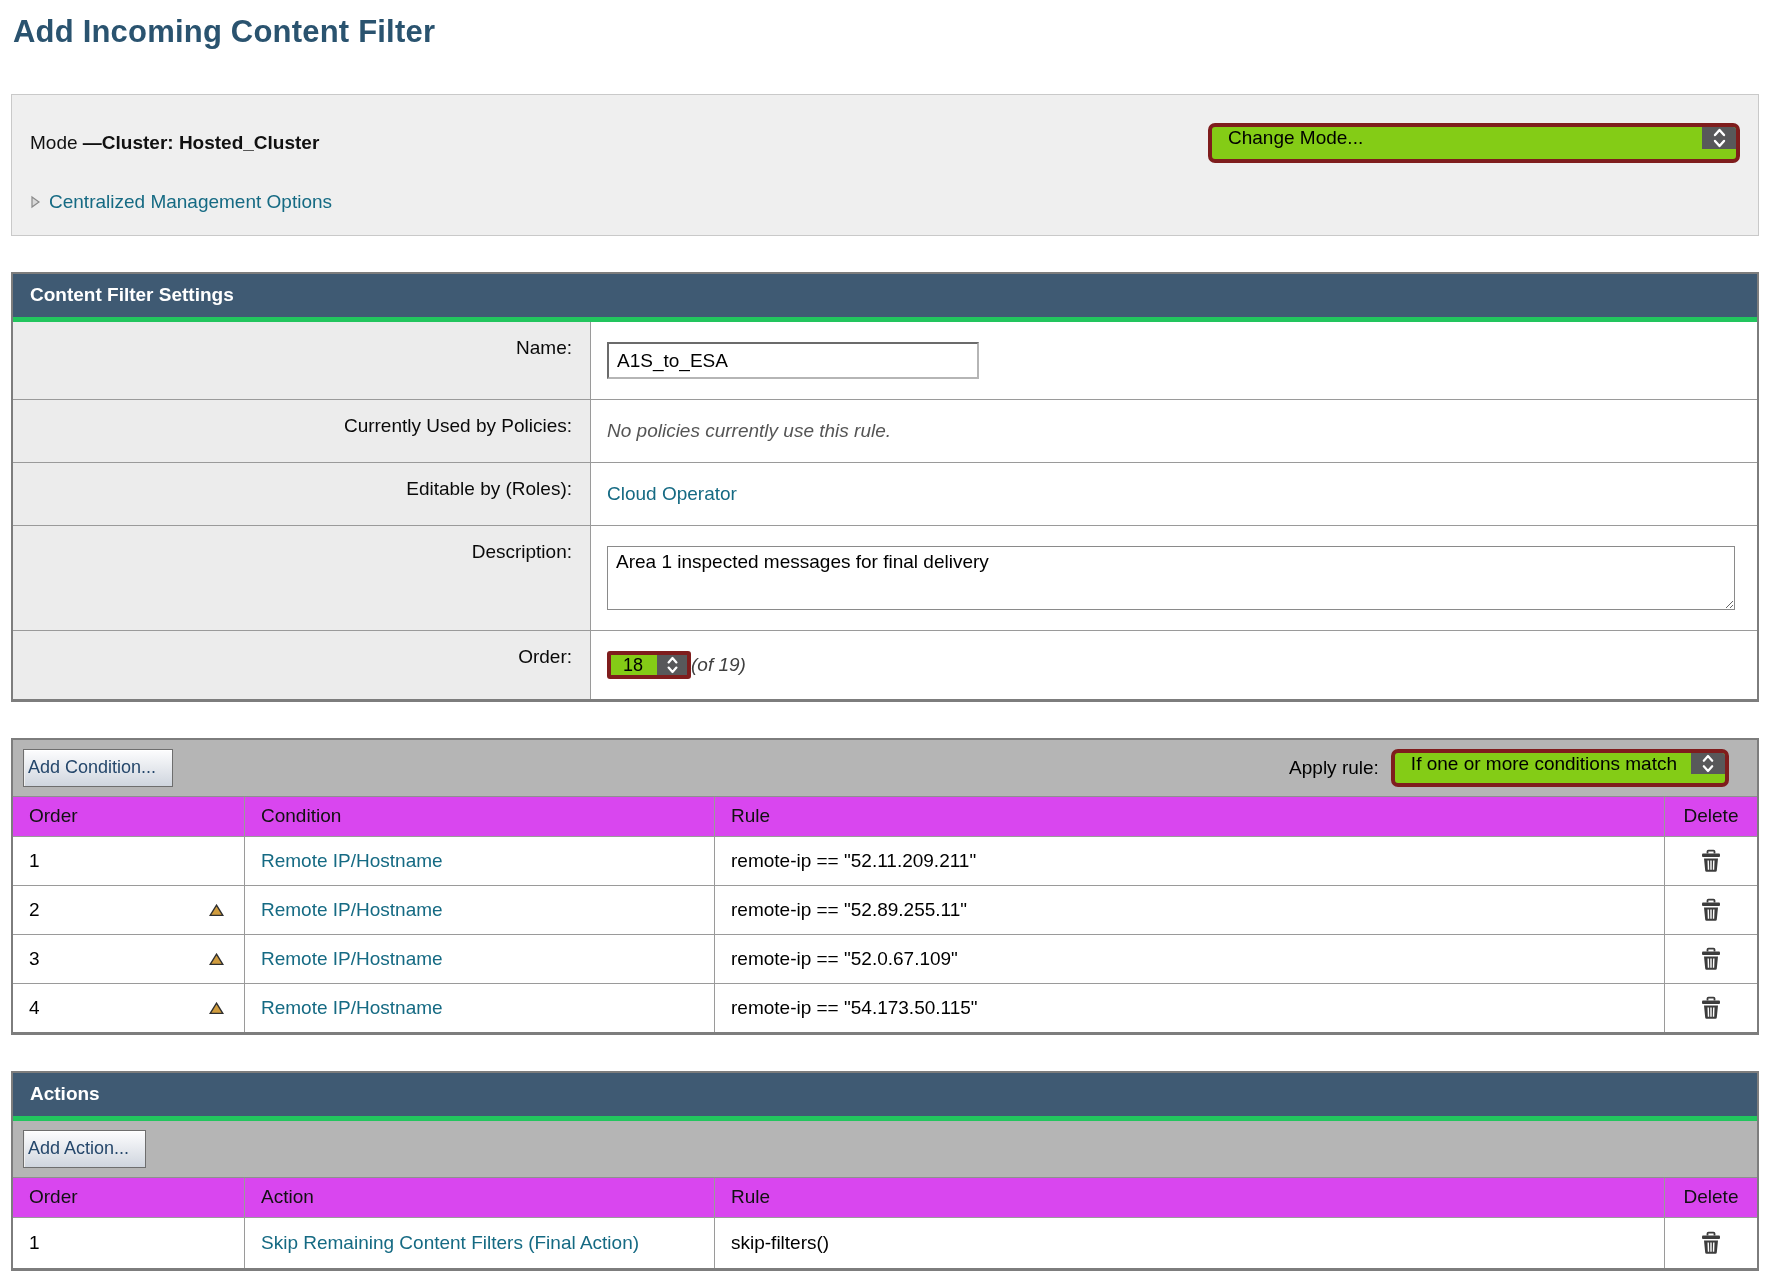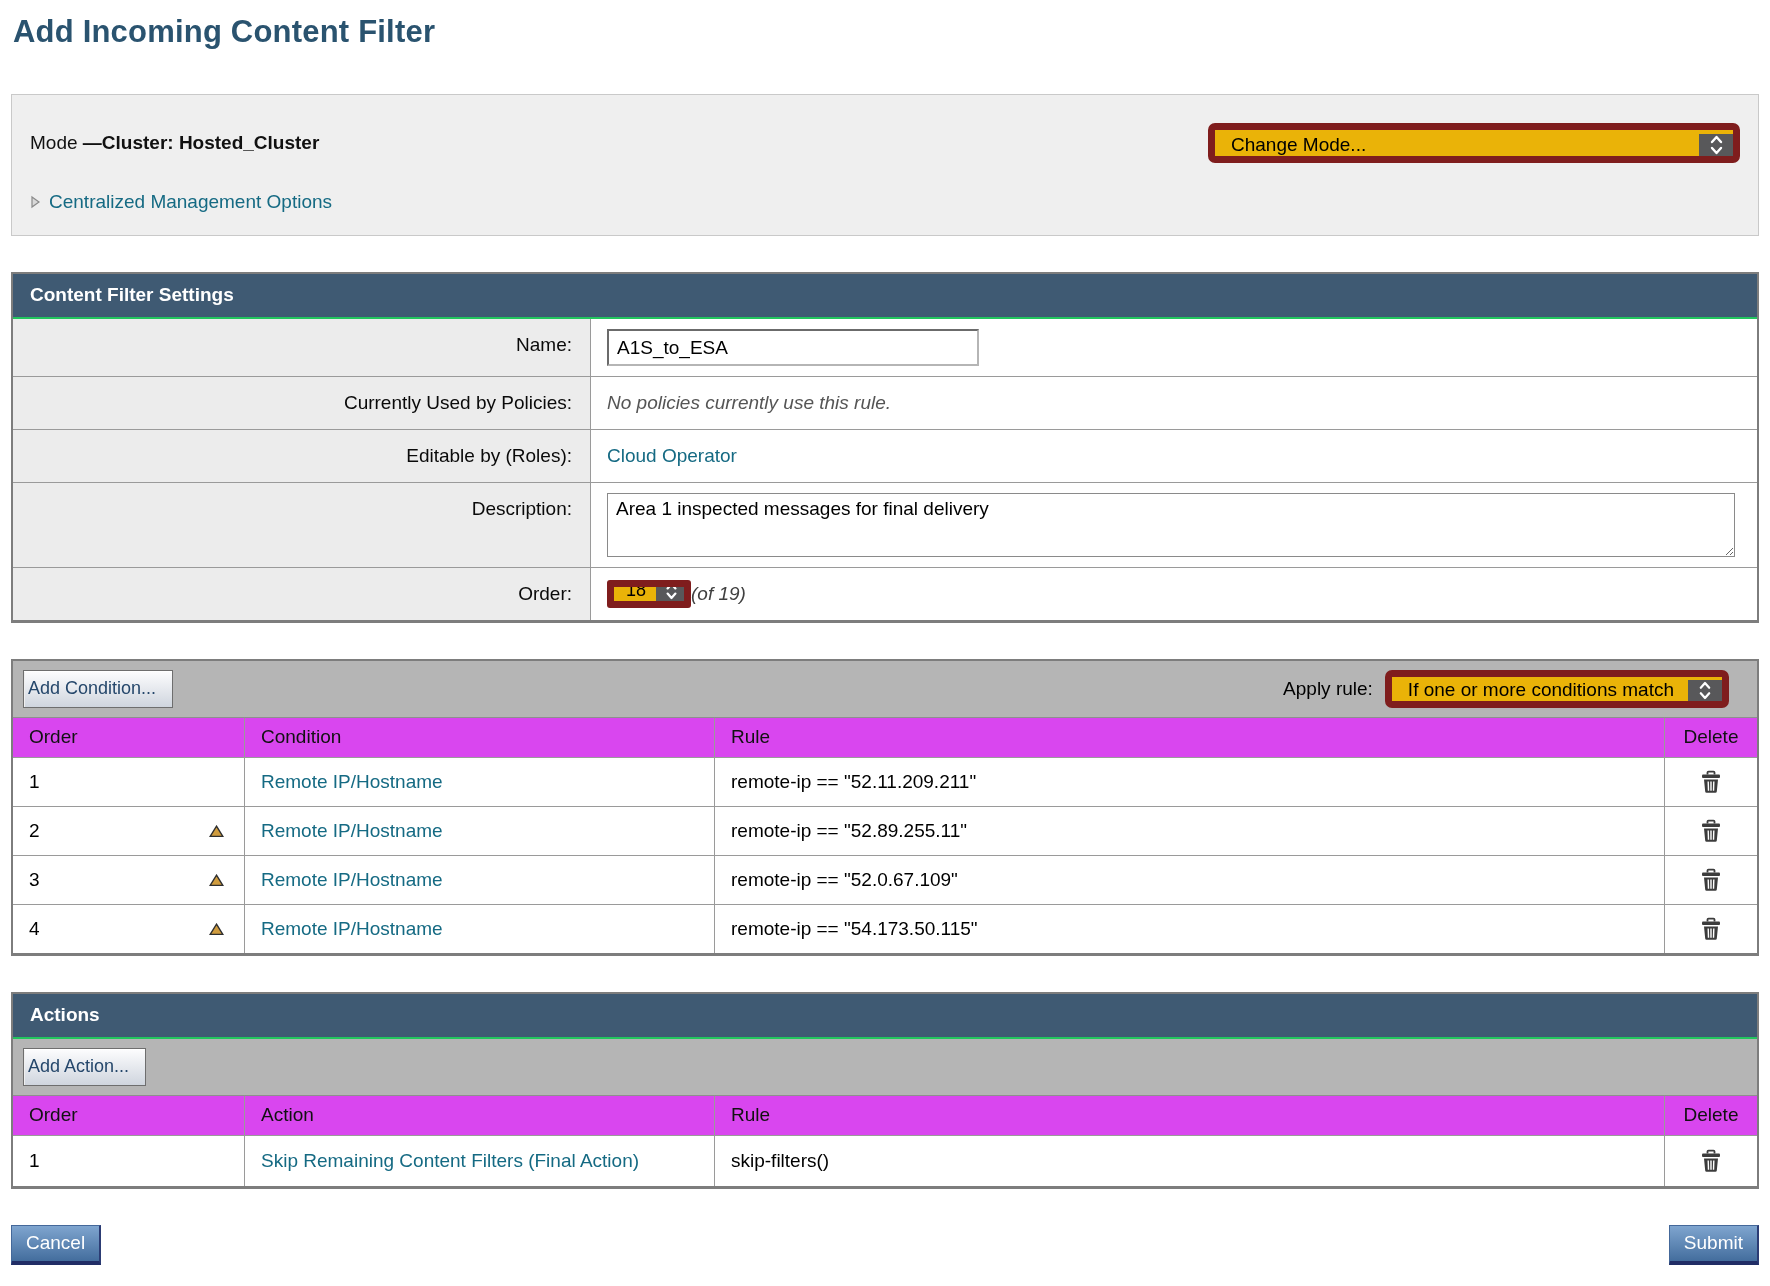--- a/index.html
+++ b/index.html
@@ -45,23 +45,23 @@
   .link {
     color: #156a83;
     text-decoration: none;
     cursor: pointer;
   }
   .mgmt-row .link { font-size: 19px; }
 
   
   .select {
     display: inline-flex;
-    align-items: flex-end;
-    background: #eab308;
-    border: 7px solid #7f1d1d;
+    align-items: flex-start;
+    background: #84cc16;
+    border: 4px solid #7f1d1d;
     border-radius: 7px;
     height: 40px;
     overflow: hidden;
     cursor: pointer;
   }
   .select .select-text {
     flex: 1 1 auto;
     display: flex;
     align-items: center;
     padding: 0 14px 0 16px;
@@ -86,41 +86,41 @@
     border: 2px solid #7d7d7d;
     border-bottom-width: 3px;
     margin-bottom: 36px;
   }
   .panel-header {
     background: #3f5a73;
     color: #ffffff;
     font-weight: bold;
     font-size: 19px;
     padding: 10px 17px 11px 17px;
-    border-bottom: 2px solid #22c55e;
+    border-bottom: 5px solid #22c55e;
   }
 
   
   .srow {
     display: grid;
     grid-template-columns: 578px 1fr;
     border-bottom: 1px solid #9a9a9a;
     background: #ffffff;
   }
   .srow:last-child { border-bottom: none; }
   .slabel {
     background: #ececec;
     border-right: 1px solid #9a9a9a;
     text-align: right;
     padding: 15px 18px 15px 10px;
     font-size: 19px;
     color: #0a0a0a;
   }
   .svalue {
-    padding: 10px 16px;
+    padding: 20px 16px;
     font-size: 19px;
     display: flex;
     align-items: center;
   }
   .svalue.top { align-items: flex-start; }
   input.text-input {
     width: 372px;
     height: 37px;
     border: 2px solid #6b6b6b;
     border-right-color: #b5b5b5;

